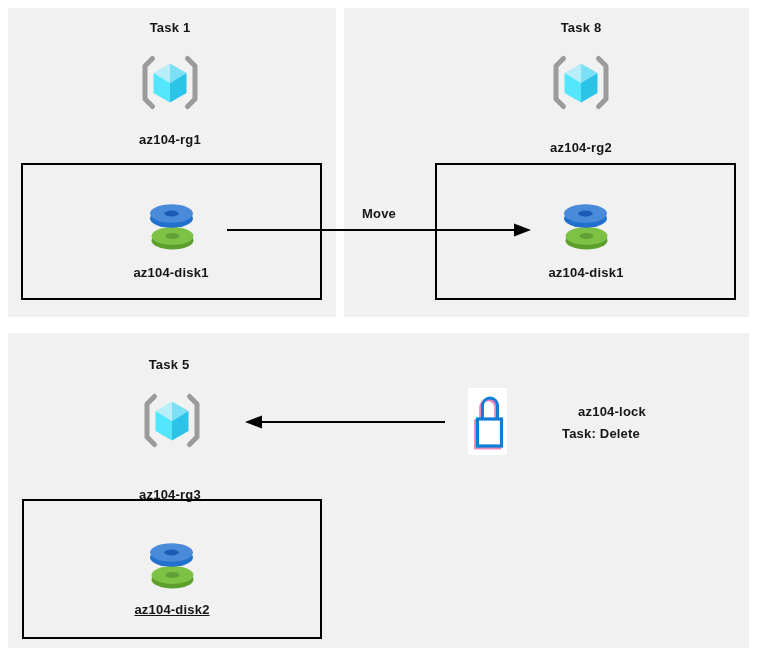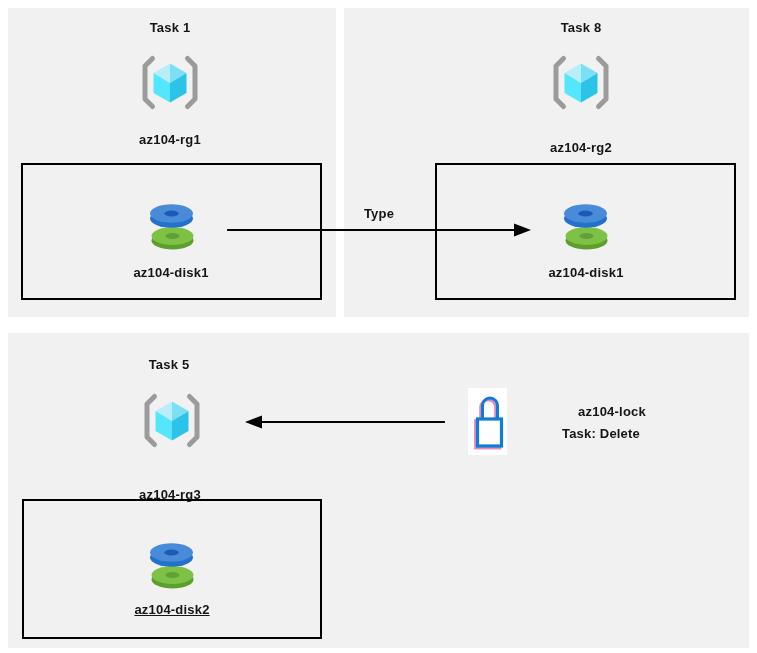--- a/index.html
+++ b/index.html
@@ -122,21 +122,21 @@
     <g>
       <line x1="227" y1="230" x2="517" y2="230" stroke="#000000" stroke-width="2"></line>
       <polygon points="531,230 514,223.5 514,236.5" fill="#000000"></polygon>
     </g>
     <g>
       <line x1="445" y1="422" x2="259" y2="422" stroke="#000000" stroke-width="2"></line>
       <polygon points="245,422 262,415.5 262,428.5" fill="#000000"></polygon>
     </g>
   </svg>
 
-  <div class="lbl" id="move-label">Type</div>
+  <div class="lbl" id="move-label">Move</div>
 
   <div id="lock-card">
     <svg width="39" height="67" viewBox="0 0 39 67">
       <g transform="translate(-1.8,1.8)" stroke="#ee85b8" fill="none">
         <path d="M 14.5 31 V 17.5 a 7.5 7.5 0 0 1 15 0 V 31" stroke-width="3"></path>
         <rect x="9.5" y="31" width="24" height="27" stroke-width="3.2"></rect>
       </g>
       <g stroke="#0d7dd8">
         <path d="M 14.5 31 V 17.5 a 7.5 7.5 0 0 1 15 0 V 31" fill="none" stroke-width="3"></path>
         <rect x="9.5" y="31" width="24" height="27" fill="#ffffff" stroke-width="3.2"></rect>

